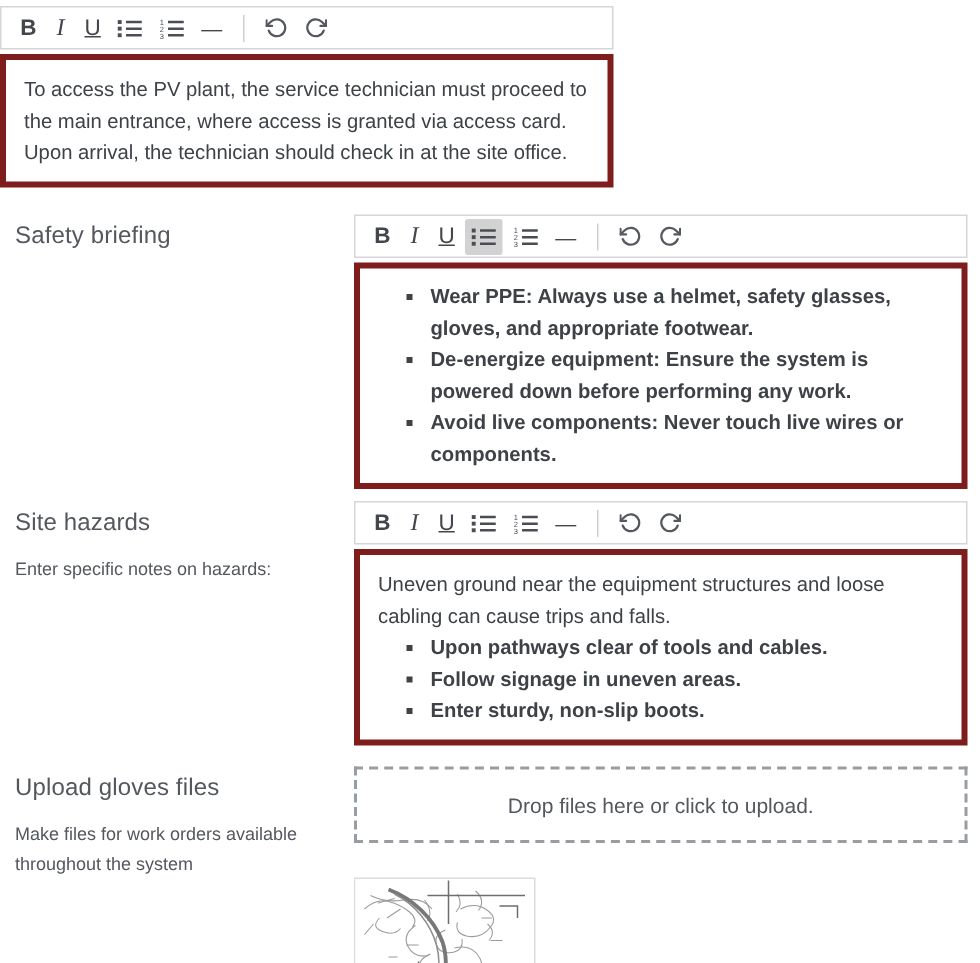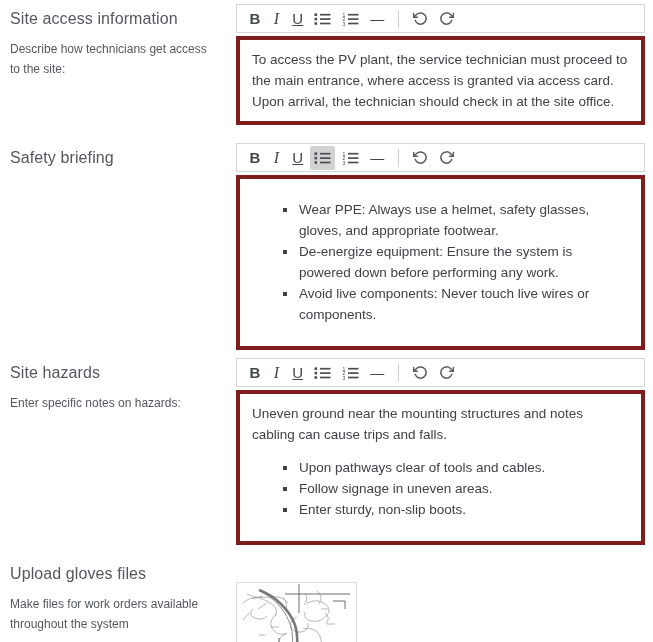--- a/index.html
+++ b/index.html
@@ -36,21 +36,21 @@
   .tb.hr{font-size:14px;letter-spacing:-1px;}
   .tb.active{background:#d2d2d2;}
   .sep{width:1px;height:18px;background:#cfcfcf;margin:0 9px;flex:none;}
   .tb svg{display:block;}
 
   .content{
     border:4px solid #7f1d1d;box-sizing:border-box;background:#fff;
     padding:9px 12px 9px 12px;font-size:13.5px;line-height:21px;color:#3e4247;
   }
   .content p{margin:0;}
-  .content ul{margin:12px;padding-left:34px;list-style-type:square;}
+  .content ul{margin:0;padding-left:34px;list-style-type:square;font-weight:bold;}
   .content li{padding-left:1px;}
   .c1{min-height:68px;}
   .c2{min-height:127px;padding-top:8px;}
   .c3{min-height:102px;}
 
   
   .dropzone{
     height:51px;box-sizing:border-box;border:2px dashed #989da3;background:#fff;
     display:flex;align-items:center;justify-content:center;
     font-size:14px;color:#54585e;cursor:pointer;
@@ -60,24 +60,20 @@
     background:#fff;cursor:pointer;
   }
   .thumb .img{height:87px;background:#fff;overflow:hidden;}
 </style>
 </head>
 <body>
 
 <div class="page">
 
   <div class="row row1">
-    <div class="left">
-      <h2 class="sec-title">Site access information</h2>
-      <div class="sec-desc">Describe how technicians get access to the site:</div>
-    </div>
     <div class="right">
       <div class="toolbar">
         <button class="tb bold">B</button>
         <button class="tb italic">I</button>
         <button class="tb underline">U</button>
         <button class="tb">
           <svg width="17" height="14" viewBox="0 0 17 14">
             <g fill="#4a4e54">
                 <rect x="0.5" y="1.4" width="2.6" height="2.6"></rect>
                 <rect x="0.5" y="5.8" width="2.6" height="2.6"></rect>
@@ -234,36 +230,39 @@
           </svg>
         </button>
         <button class="tb">
           <svg width="15" height="15" viewBox="0 0 24 24" fill="none" stroke="#55595f" stroke-width="2.4" stroke-linecap="round" stroke-linejoin="round">
             <polyline points="23 4 23 10 17 10"></polyline>
               <path d="M20.49 15a9 9 0 1 1-2.12-9.36L23 10"></path>
           </svg>
         </button>
       </div>
       <div class="content c3">
-        <p>Uneven ground near the mounting structures and notes cabling can cause trips and falls.</p>
+        <p>Uneven ground near the equipment structures and loose cabling can cause trips and falls.</p>
         <ul>
           <li>Upon pathways clear of tools and cables.</li>
           <li>Follow signage in uneven areas.</li>
           <li>Enter sturdy, non-slip boots.</li>
         </ul>
       </div>
     </div>
   </div>
 
   <div class="row row4">
     <div class="left">
       <h2 class="sec-title">Upload gloves files</h2>
       <div class="sec-desc">Make files for work orders available throughout the system</div>
     </div>
     <div class="right">
+      <div class="dropzone">
+        <span>Drop files here or click to upload.</span>
+      </div>
       <div class="thumb">
         <div class="img">
           <svg width="119" height="87" viewBox="0 0 119 87" fill="none">
             <g stroke="#9a9a9a" stroke-width="0.7">
               <path d="M6 20 q8 -7 16 -5 t14 7 q6 5 2 10"></path>
               <path d="M10 11 q10 5 22 3 q13 -2 19 6"></path>
               <path d="M16 26 q-6 6 2 9 q8 3 12 -2"></path>
               <path d="M30 20 l-9 6 M26 13 l-11 3 M12 30 l-6 7"></path>
               <path d="M70 20 q10 -5 18 1 q7 5 2 11 q-6 8 -16 6 q-8 -2 -6 -9"></path>
               <path d="M40 31 q-9 6 -5 14 q4 8 14 6"></path>

